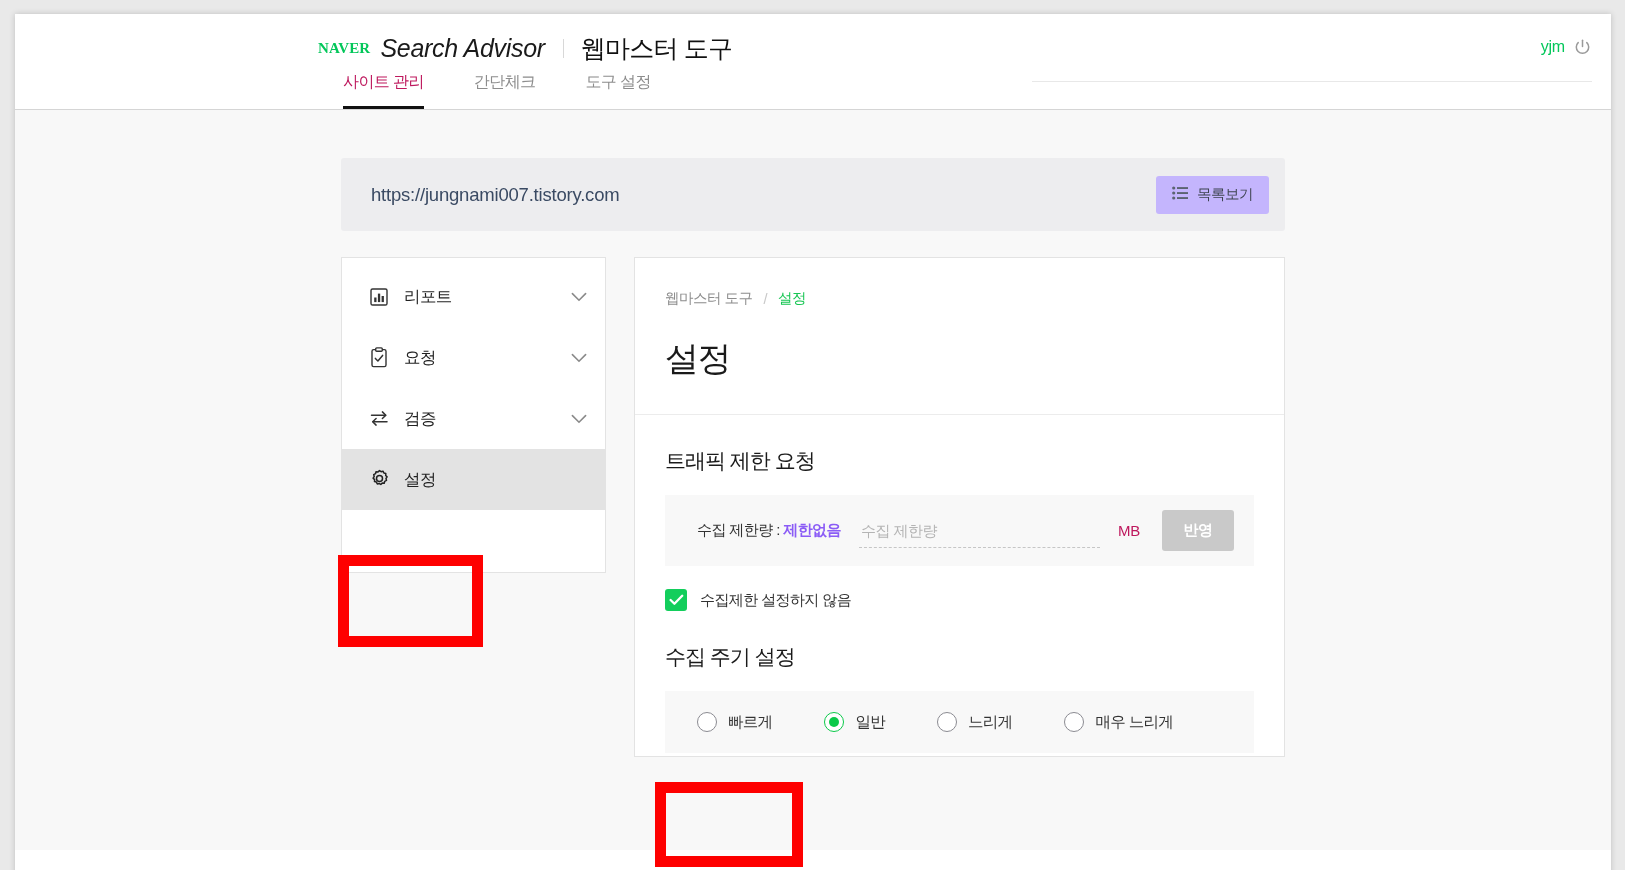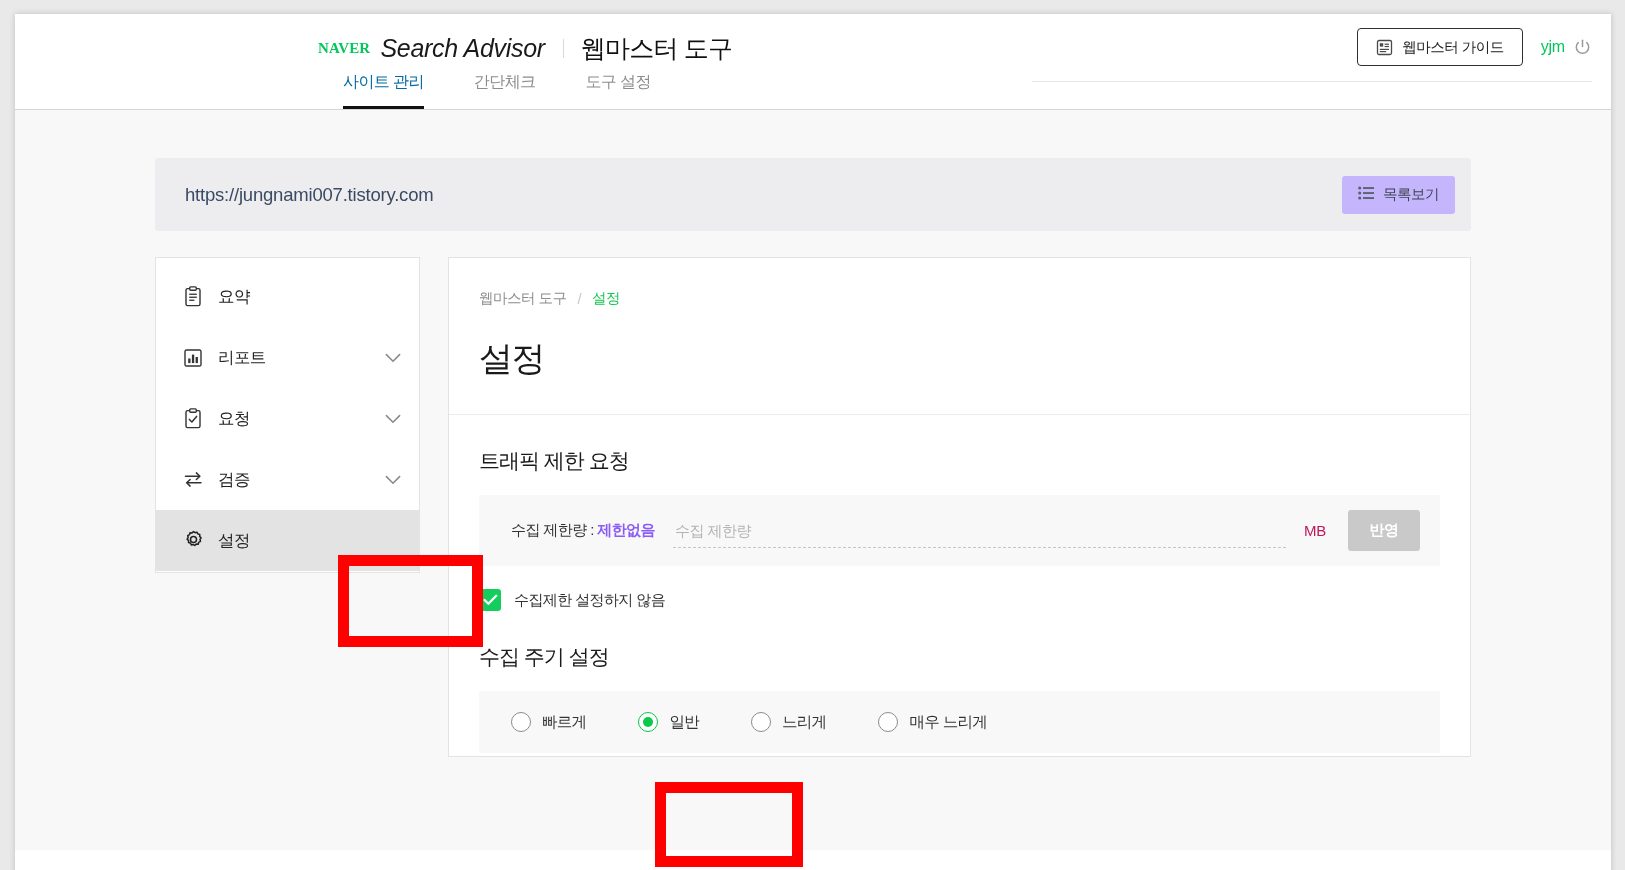--- a/index.html
+++ b/index.html
@@ -123,41 +123,41 @@
   }
   .tab {
     position: relative;
     padding: 0 25px 16px 25px;
     font-size: 16px;
     color: #8d8d8d;
     letter-spacing: -0.6px;
     cursor: pointer;
     white-space: nowrap;
   }
-  .tab.active { color: #0369a1; }
+  .tab.active { color: #be185d; }
   .tab.active::after {
     content: "";
     position: absolute;
     left: 25px;
     right: 25px;
     bottom: 0;
     height: 3px;
     background: #111;
   }
 
   
   .content-area {
     position: relative;
     height: 740px;
     background: #f8f8f8;
     padding-top: 48px;
   }
   .wrap {
     position: relative;
-    width: 1316px;
+    width: 944px;
     margin: 0 auto;
   }
 
   
   .url-bar {
     position: relative;
     height: 73px;
     background: #ededef;
     border-radius: 3px;
     display: flex;
@@ -385,33 +385,20 @@
     <div class="brand-row">
       <span class="naver-logo">NAVER</span>
       <span class="brand-title">Search Advisor</span>
       <span class="brand-divider"></span>
       <span class="brand-sub">웹마스터 도구</span>
     </div>
 
     <div class="header-rule"></div>
 
     <div class="header-right">
-      <button class="guide-btn">
-        <span class="ic">
-          <svg width="17" height="17" viewBox="0 0 17 17">
-            <rect x="1.5" y="1.5" width="14" height="14" rx="1.5" fill="none" stroke="#4a4a4a" stroke-width="1.3"></rect>
-            <rect x="3.8" y="4.2" width="3.4" height="3.4" fill="#4a4a4a"></rect>
-            <rect x="8.6" y="4.6" width="4.4" height="1.2" fill="#4a4a4a"></rect>
-            <rect x="8.6" y="6.9" width="4.4" height="1.2" fill="#4a4a4a"></rect>
-            <rect x="3.8" y="9.8" width="9.2" height="1.2" fill="#4a4a4a"></rect>
-            <rect x="3.8" y="12" width="6.4" height="1.2" fill="#4a4a4a"></rect>
-          </svg>
-        </span>
-        <span>웹마스터 가이드</span>
-      </button>
 
       <div class="user-box">
         <span class="user-id">yjm</span>
         <span class="power-ic">
           <svg width="19" height="19" viewBox="0 0 19 19">
             <path d="M5.2 4.6a6.2 6.2 0 1 0 8.6 0" fill="none" stroke="#9a9a9a" stroke-width="1.5" stroke-linecap="round"></path>
             <line x1="9.5" y1="2.2" x2="9.5" y2="8.6" stroke="#9a9a9a" stroke-width="1.5" stroke-linecap="round"></line>
           </svg>
         </span>
       </div>
@@ -447,32 +434,20 @@
             </svg>
           </span>
           <span>목록보기</span>
         </button>
       </div>
 
       <div class="columns">
 
         <nav class="lnb">
 
-          <div class="lnb-item">
-            <span class="lnb-ic">
-              <svg width="20" height="21" viewBox="0 0 20 21">
-                <rect x="3" y="2.6" width="14" height="17" rx="1.6" fill="none" stroke="#333" stroke-width="1.4"></rect>
-                <rect x="6.7" y="0.9" width="6.6" height="3.4" rx="1" fill="#fff" stroke="#333" stroke-width="1.4"></rect>
-                <rect x="6.2" y="7.6" width="7.6" height="1.3" fill="#333"></rect>
-                <rect x="6.2" y="10.6" width="7.6" height="1.3" fill="#333"></rect>
-                <rect x="6.2" y="13.6" width="5.2" height="1.3" fill="#333"></rect>
-              </svg>
-            </span>
-            <span class="lnb-label">요약</span>
-          </div>
 
           <div class="lnb-item">
             <span class="lnb-ic">
               <svg width="20" height="20" viewBox="0 0 20 20">
                 <rect x="2" y="2" width="16" height="16" rx="1.6" fill="none" stroke="#333" stroke-width="1.4"></rect>
                 <rect x="5.2" y="10.5" width="2.3" height="4.6" fill="#333"></rect>
                 <rect x="8.9" y="6.6" width="2.3" height="8.5" fill="#333"></rect>
                 <rect x="12.6" y="9" width="2.3" height="6.1" fill="#333"></rect>
               </svg>
             </span>

